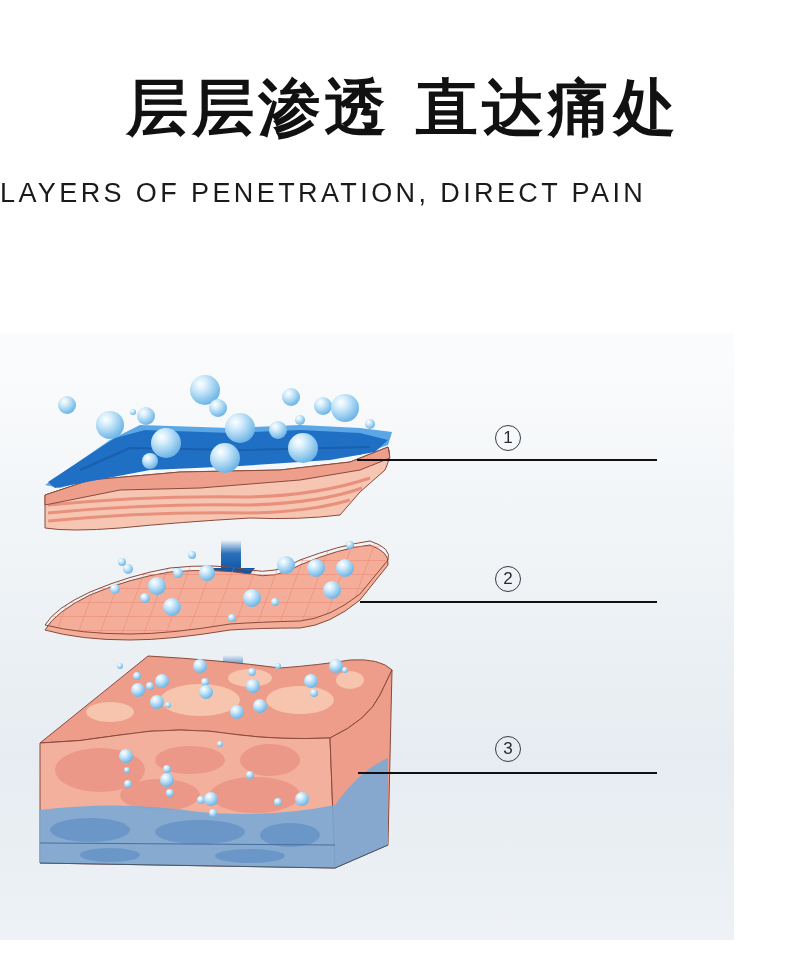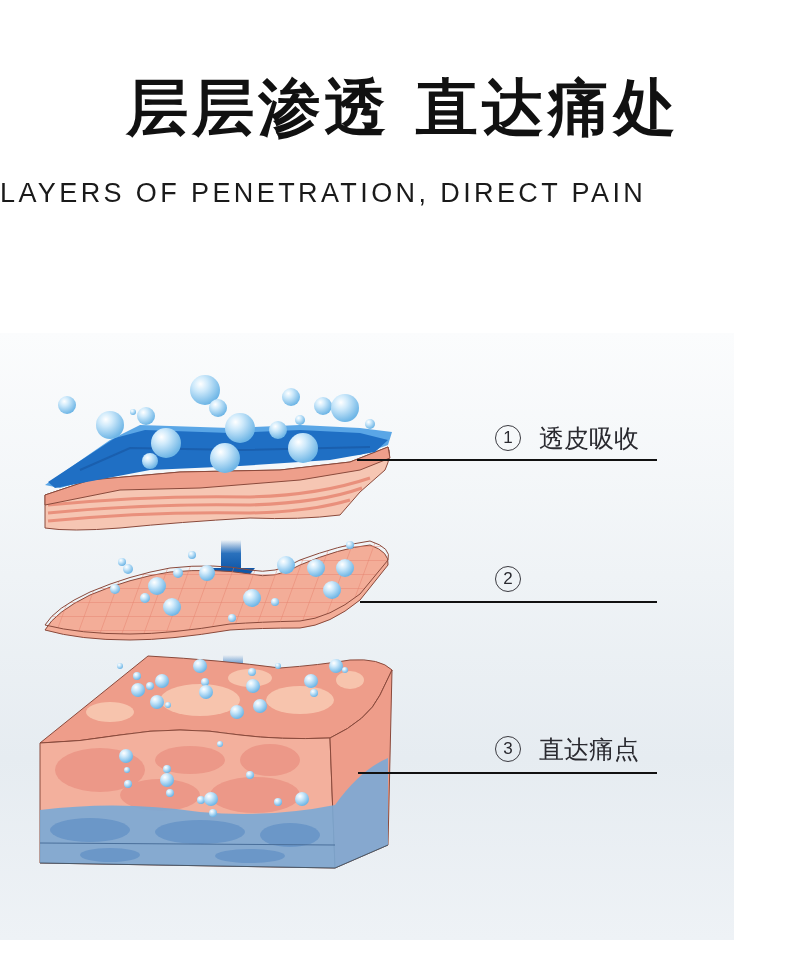--- a/index.html
+++ b/index.html
@@ -165,25 +165,23 @@
     <circle cx="220" cy="744" r="3" fill="url(#bub)"></circle>
     <circle cx="250" cy="775" r="4" fill="url(#bub)"></circle>
     <circle cx="278" cy="802" r="4" fill="url(#bub)"></circle>
     <circle cx="302" cy="799" r="7" fill="url(#bub)"></circle>
   </g>
 </svg>
 
 <div class="leader" style="left:357px; top:459px; width:300px;"></div>
 <div class="label" style="top:421px;">
   <span class="num">1</span>
-  <span>透皮吸收</span>
 </div>
 
 <div class="leader" style="left:360px; top:601px; width:297px;"></div>
 <div class="label" style="top:562px;">
   <span class="num">2</span>
 </div>
 
 <div class="leader" style="left:358px; top:772px; width:299px;"></div>
 <div class="label" style="top:732px;">
   <span class="num">3</span>
-  <span>直达痛点</span>
 </div>
 
 </body></html>

